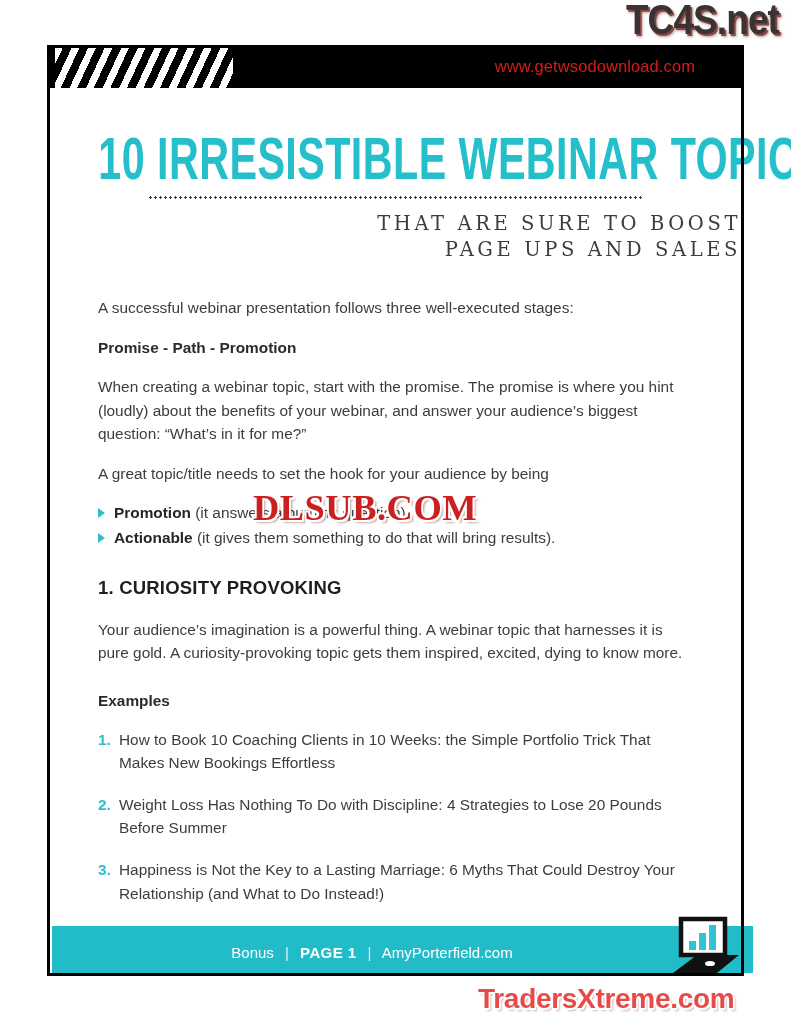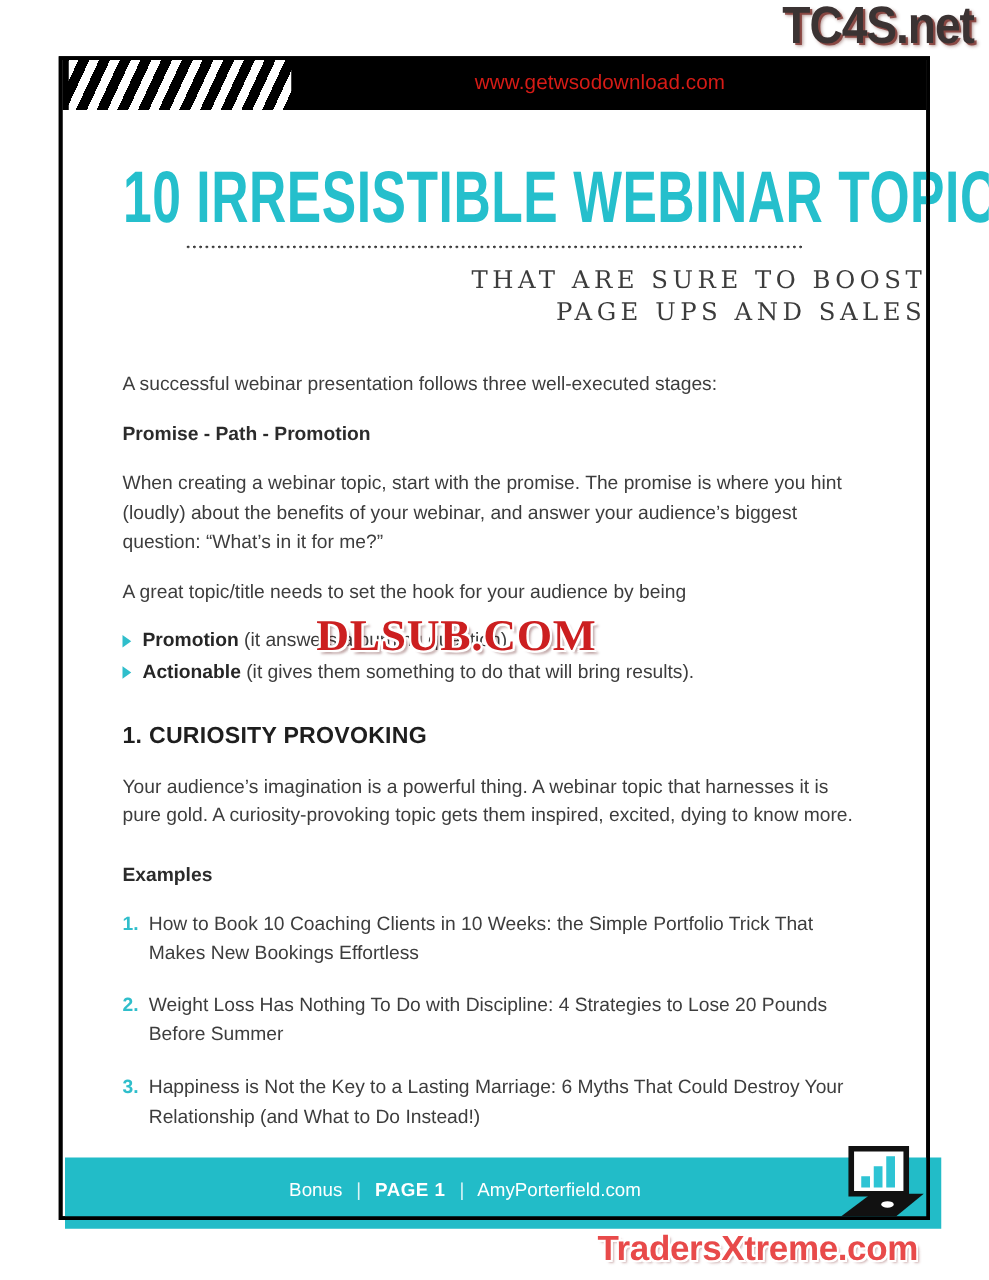--- a/index.html
+++ b/index.html
@@ -48,21 +48,21 @@
       115deg,
       #ffffff 0px, #ffffff 7px,
       #000000 7px, #000000 15px
     );
   }
   #top-bar-url {
     position: absolute;
     left: 215px;
     top: 9px;
     width: 430px;
-    text-align: center;
+    text-align: right;
     color: #d61b16;
     font-family: "Liberation Sans", sans-serif;
     font-size: 16.5px;
     letter-spacing: 0.1px;
     white-space: nowrap;
   }
 
   
   #wm-tc4s {
     position: absolute;
@@ -229,21 +229,21 @@
     color: #2fbecb;
     font-weight: bold;
   }
 
   
   #footer-bar {
     position: absolute;
     left: 52px;
     top: 926px;
     width: 701px;
-    height: 57px;
+    height: 47px;
     background: #22bcc8;
     z-index: 5;
   }
   #footer-text {
     position: absolute;
     left: 0;
     top: 18px;
     width: 640px;
     text-align: center;
     color: #ffffff;

